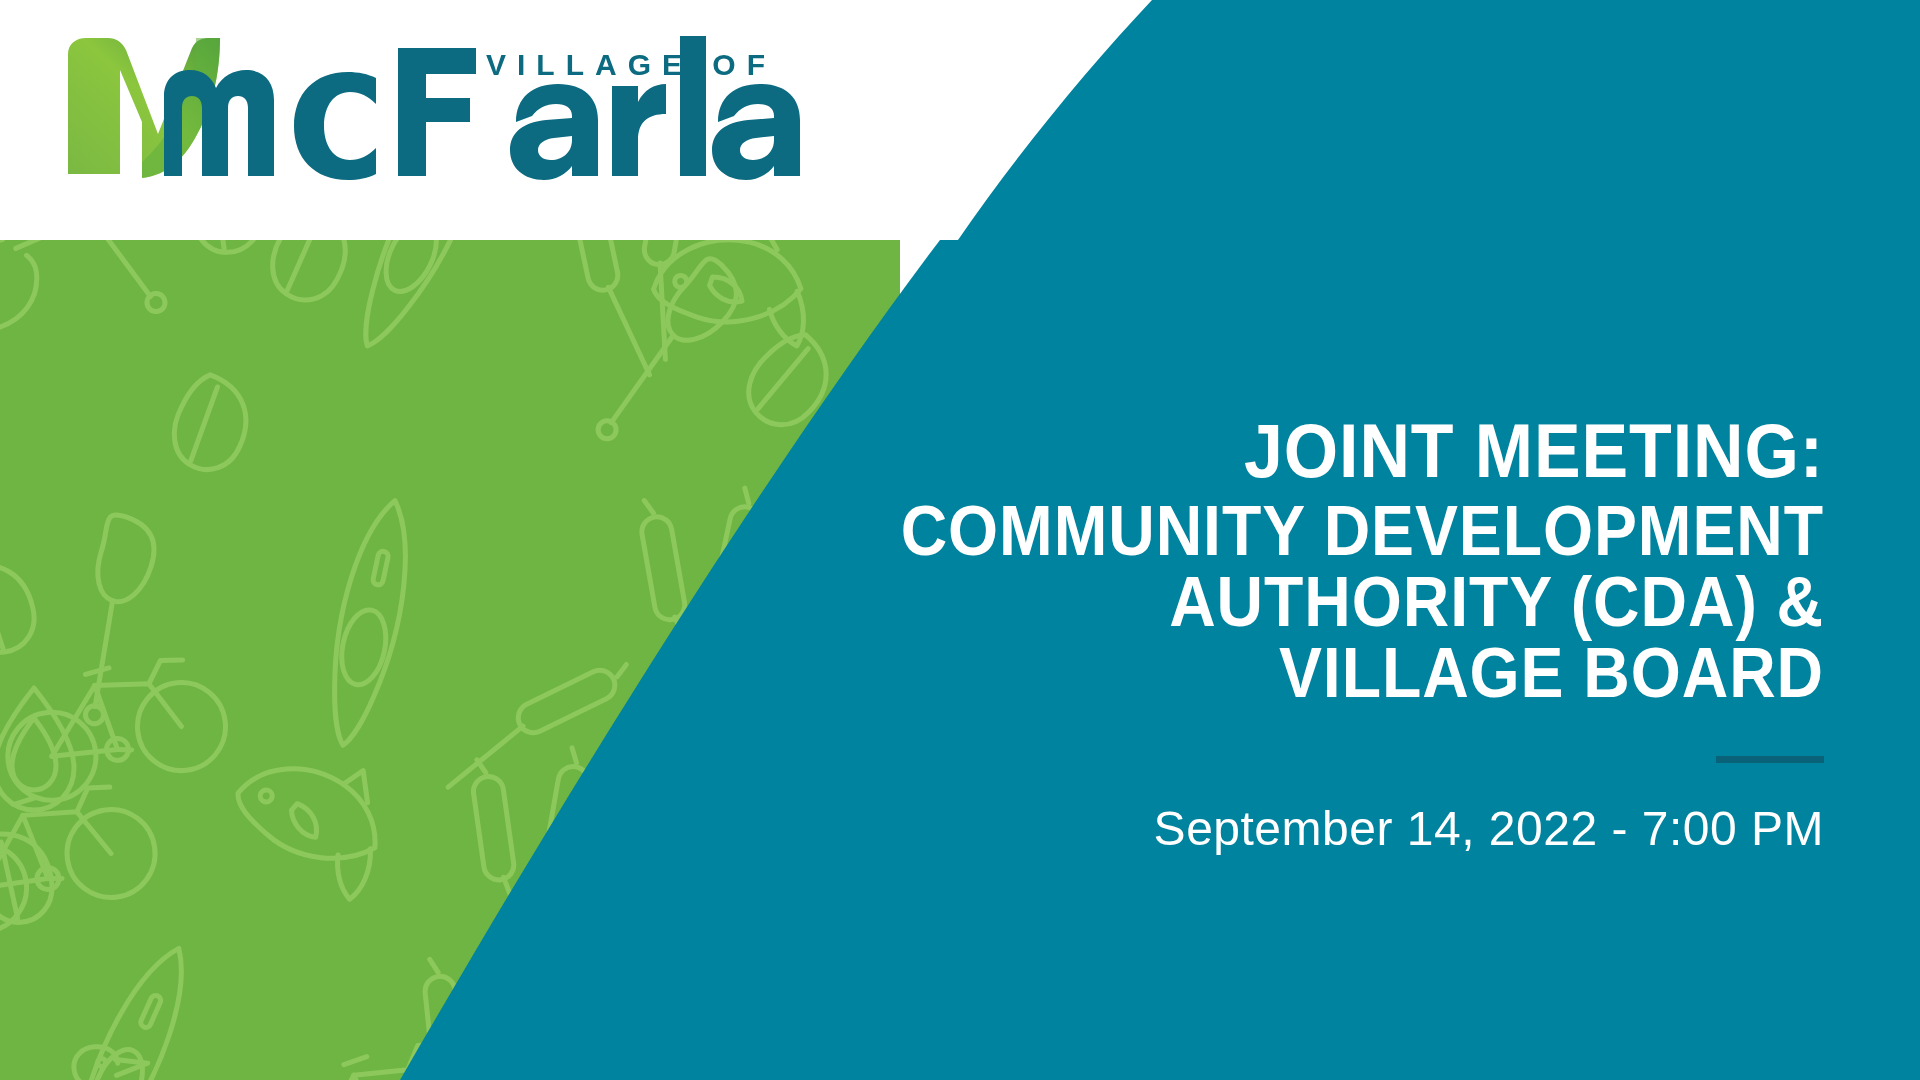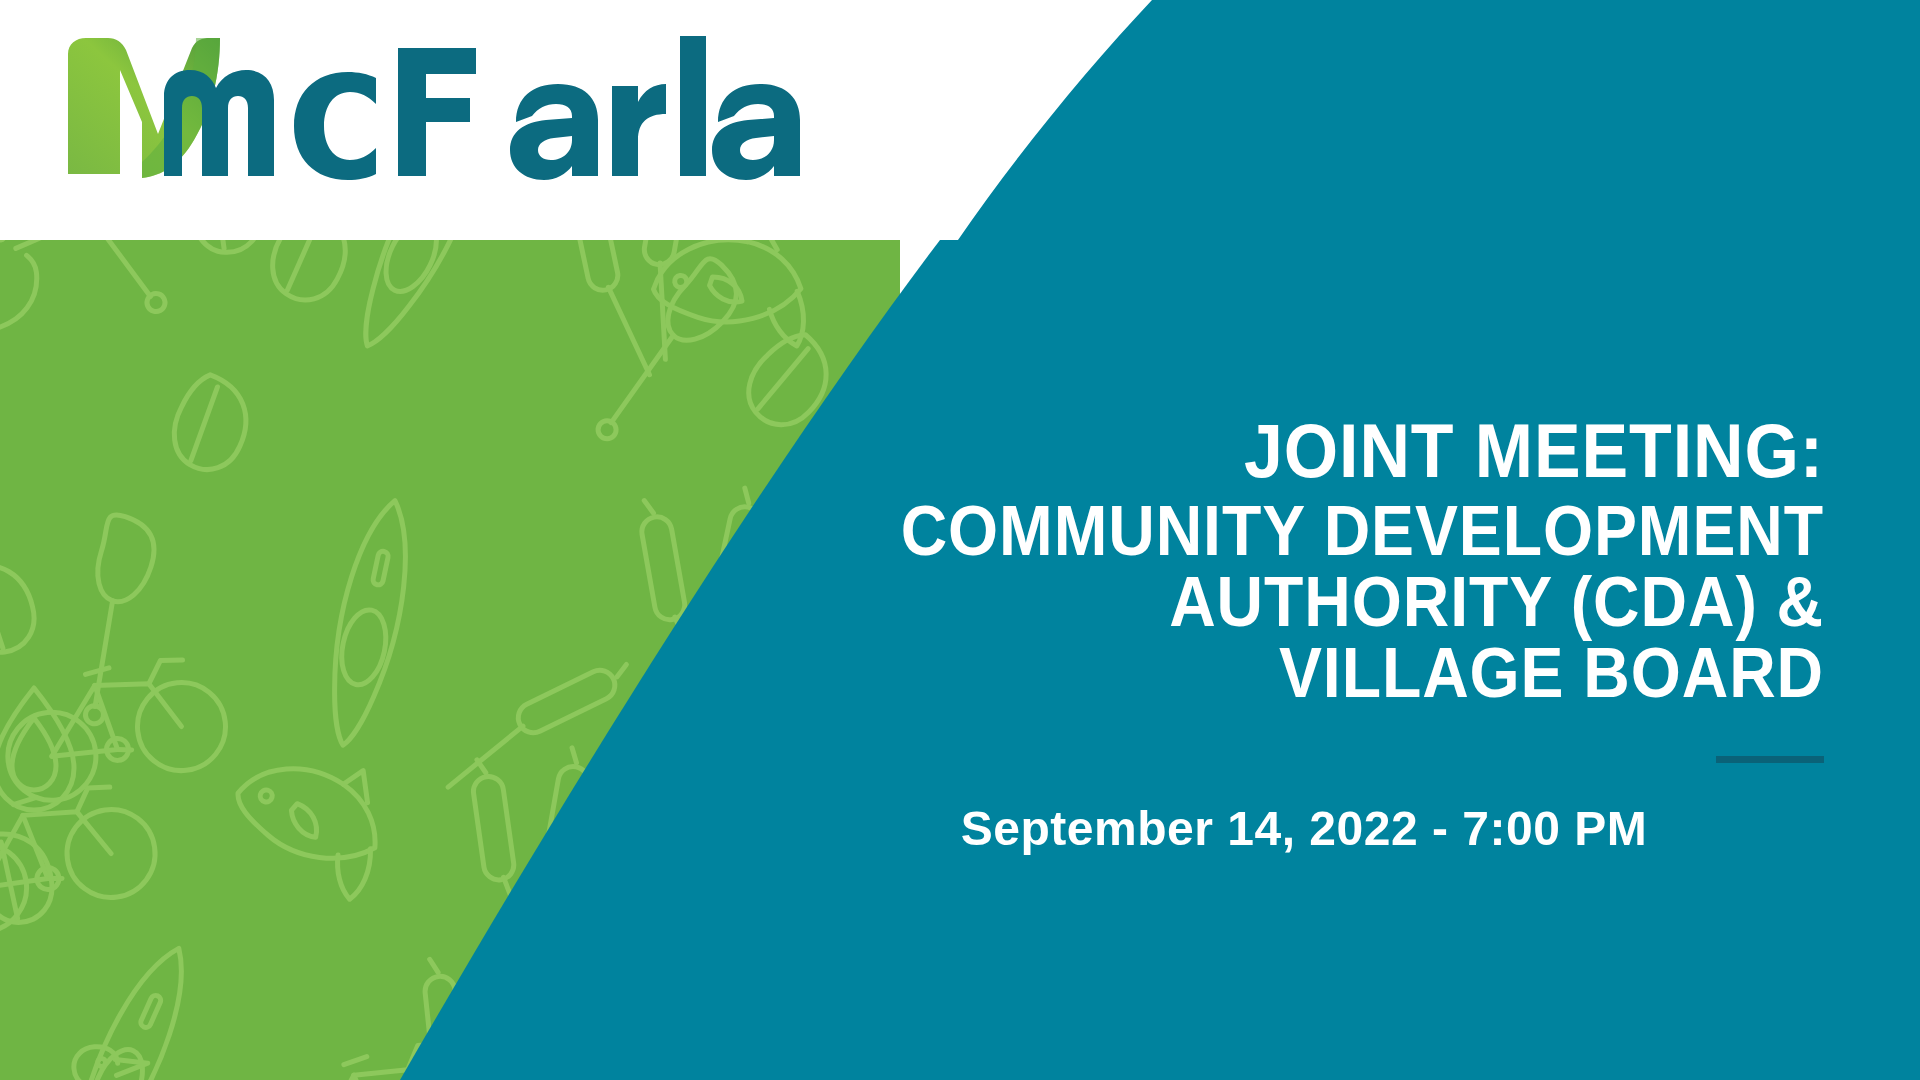--- a/index.html
+++ b/index.html
@@ -112,24 +112,23 @@
     height: 7px;
     background: #0A6278;
     margin-top: 46px;
     margin-bottom: 34px;
   }
 
   .date-line {
     font-family: "Liberation Sans", sans-serif;
     color: #ffffff;
     font-size: 48px;
-    font-weight: 700;
+    font-weight: 400;
     letter-spacing: 0.5px;
     white-space: nowrap;
-    text-align: center;
   }
 </style>
 </head>
 <body>
 
 <div class="banner">
 
   <div class="green-field">
     <svg class="green-pattern" viewBox="0 0 1000 940">
       <defs>
@@ -275,20 +274,21 @@
         <path d="M634 10 L660 10 L660 150 L634 150 Z"></path>
 
         <path d="M678 96 C678 72 694 58 720 58 C746 58 760 72 760 94 L760 150
                  L734 150 L734 140 C728 148 718 154 706 154 C686 154 672 142 672 124
                  C672 106 686 96 708 94 L734 92 L734 90 C734 82 728 78 718 78
                  C708 78 700 82 694 90 Z
                  M734 110 L716 112 C706 113 700 118 700 124 C700 130 705 134 713 134
                  C725 134 734 126 734 114 Z" transform="translate(-6,0)"></path>
       </g>
     </svg>
+    <div class="logo-villageof">VILLAGE OF</div>
   </div>
 
   <div class="content">
     <div class="title-line l1">JOINT MEETING:</div>
     <div class="title-line l2">COMMUNITY DEVELOPMENT</div>
     <div class="title-line l3">AUTHORITY (CDA) &amp;</div>
     <div class="title-line l4">VILLAGE BOARD</div>
 
     <div><span class="divider"></span></div>
 

